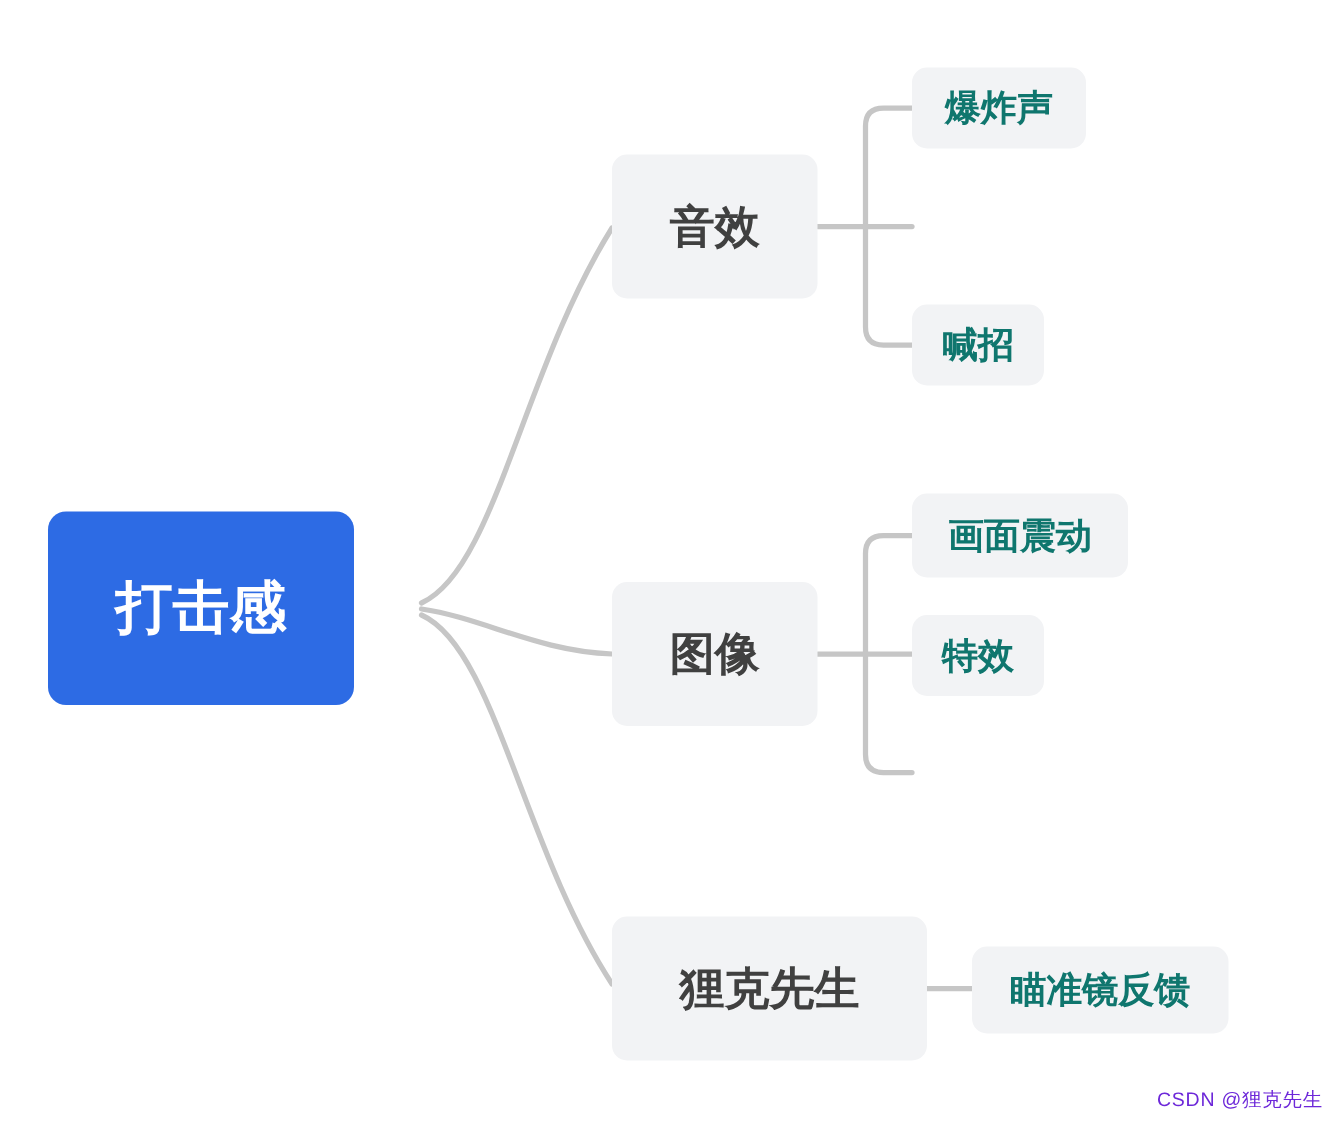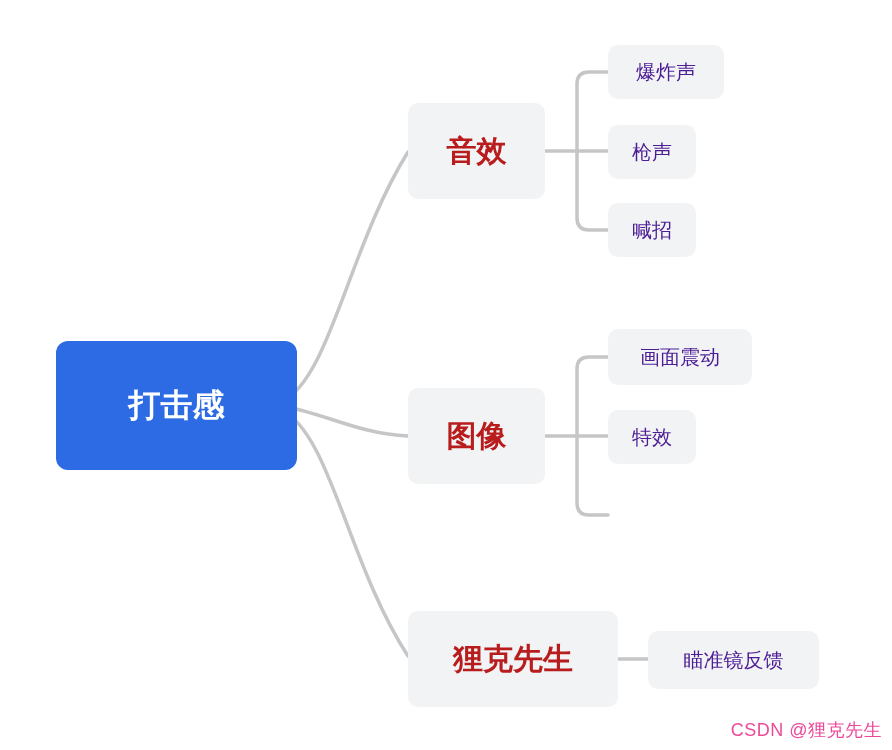--- a/index.html
+++ b/index.html
@@ -35,55 +35,55 @@
     align-items: center;
     justify-content: center;
     box-sizing: border-box;
     border-radius: 10px;
     background: var(--node-bg, #f2f3f5);
     color: var(--node-text, #26272a);
     white-space: nowrap;
     cursor: default;
   }
   .node.root {
-    left: 56px; top: 341px; width: 241px; height: 129px;
+    left: 32px; top: 341px; width: 204px; height: 129px;
     background: var(--root-bg, #2d6be4);
     color: var(--root-text, #ffffff);
-    font-size: 32px;
+    font-size: 38px;
     font-weight: bold;
     border-radius: 12px;
   }
   .node.branch {
     font-size: 30px;
     font-weight: bold;
-    color: #b91c1c;
+    color: #404040;
   }
   .node.leaf {
-    font-size: 20px;
-    font-weight: normal;
-    color: #4c1d95;
+    font-size: 24px;
+    font-weight: bold;
+    color: #0f766e;
   }
   .b-sound { left: 408px; top: 103px; width: 137px; height: 96px; }
   .b-image { left: 408px; top: 388px; width: 137px; height: 96px; }
   .b-ui    { left: 408px; top: 611px; width: 210px; height: 96px; }
 
   .c-explosion { left: 608px; top: 45px;  width: 116px; height: 54px; }
   .c-gunshot   { left: 608px; top: 125px; width: 88px;  height: 54px; }
   .c-shout     { left: 608px; top: 203px; width: 88px;  height: 54px; }
   .c-shake     { left: 608px; top: 329px; width: 144px; height: 56px; }
   .c-fx        { left: 608px; top: 410px; width: 88px;  height: 54px; }
   .c-slowmo    { left: 608px; top: 488px; width: 117px; height: 54px; }
   .c-scope     { left: 648px; top: 631px; width: 171px; height: 58px; }
 
   .watermark {
     position: absolute;
     right: 10px;
     bottom: 8px;
-    font-size: 18px;
-    color: #ec4899;
+    font-size: 13px;
+    color: #6d28d9;
     letter-spacing: 0.5px;
   }
 </style>
 </head>
 <body>
 
 <div class="stage">
 
   <svg class="connectors" viewBox="0 0 892 750" aria-hidden="true">
 
@@ -97,21 +97,20 @@
     <path d="M545 436 H608"></path>
     <path d="M608 357 H589 Q577 357 577 369 V503 Q577 515 589 515 H608"></path>
 
     <path d="M617 659 H680"></path>
   </svg>
 
   <div class="node root">打击感</div>
 
   <div class="node branch b-sound">音效</div>
   <div class="node leaf c-explosion">爆炸声</div>
-  <div class="node leaf c-gunshot">枪声</div>
   <div class="node branch b-image">图像</div>
 
   <div class="node leaf c-shout">喊招</div>
   <div class="node leaf c-shake">画面震动</div>
   <div class="node leaf c-fx">特效</div>
 
   <div class="node branch b-ui">狸克先生</div>
   <div class="node leaf c-scope">瞄准镜反馈</div>
 
   <div class="watermark">CSDN @狸克先生</div>

